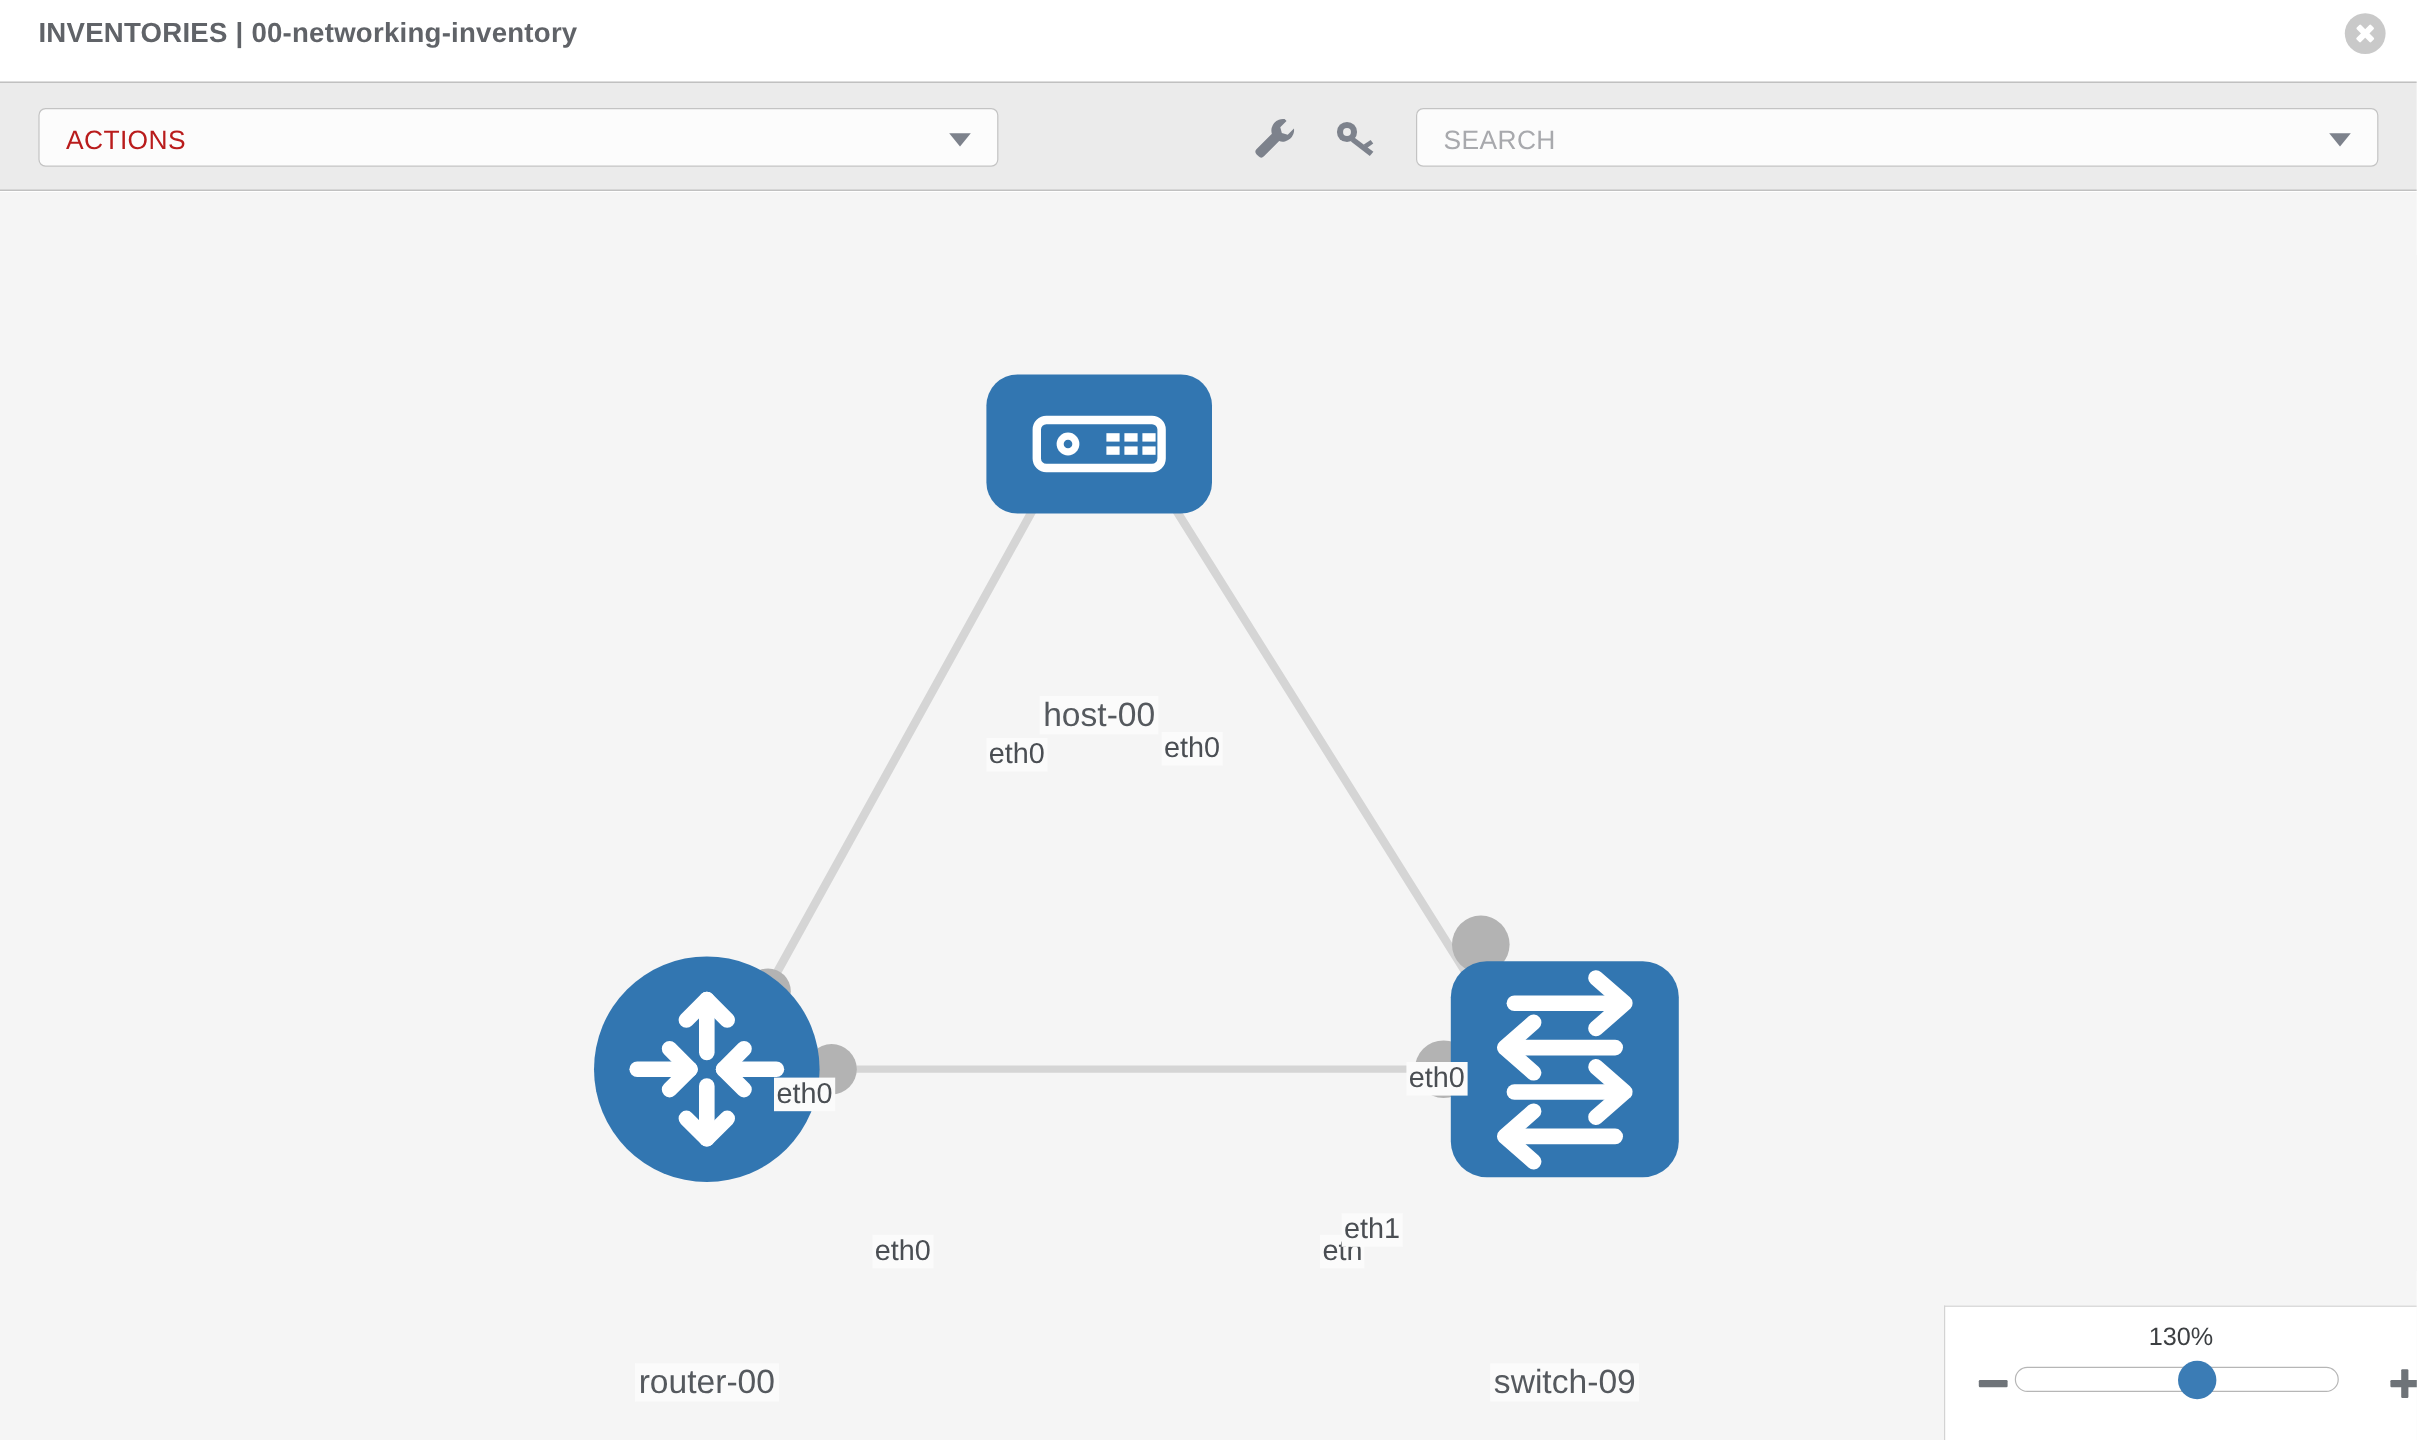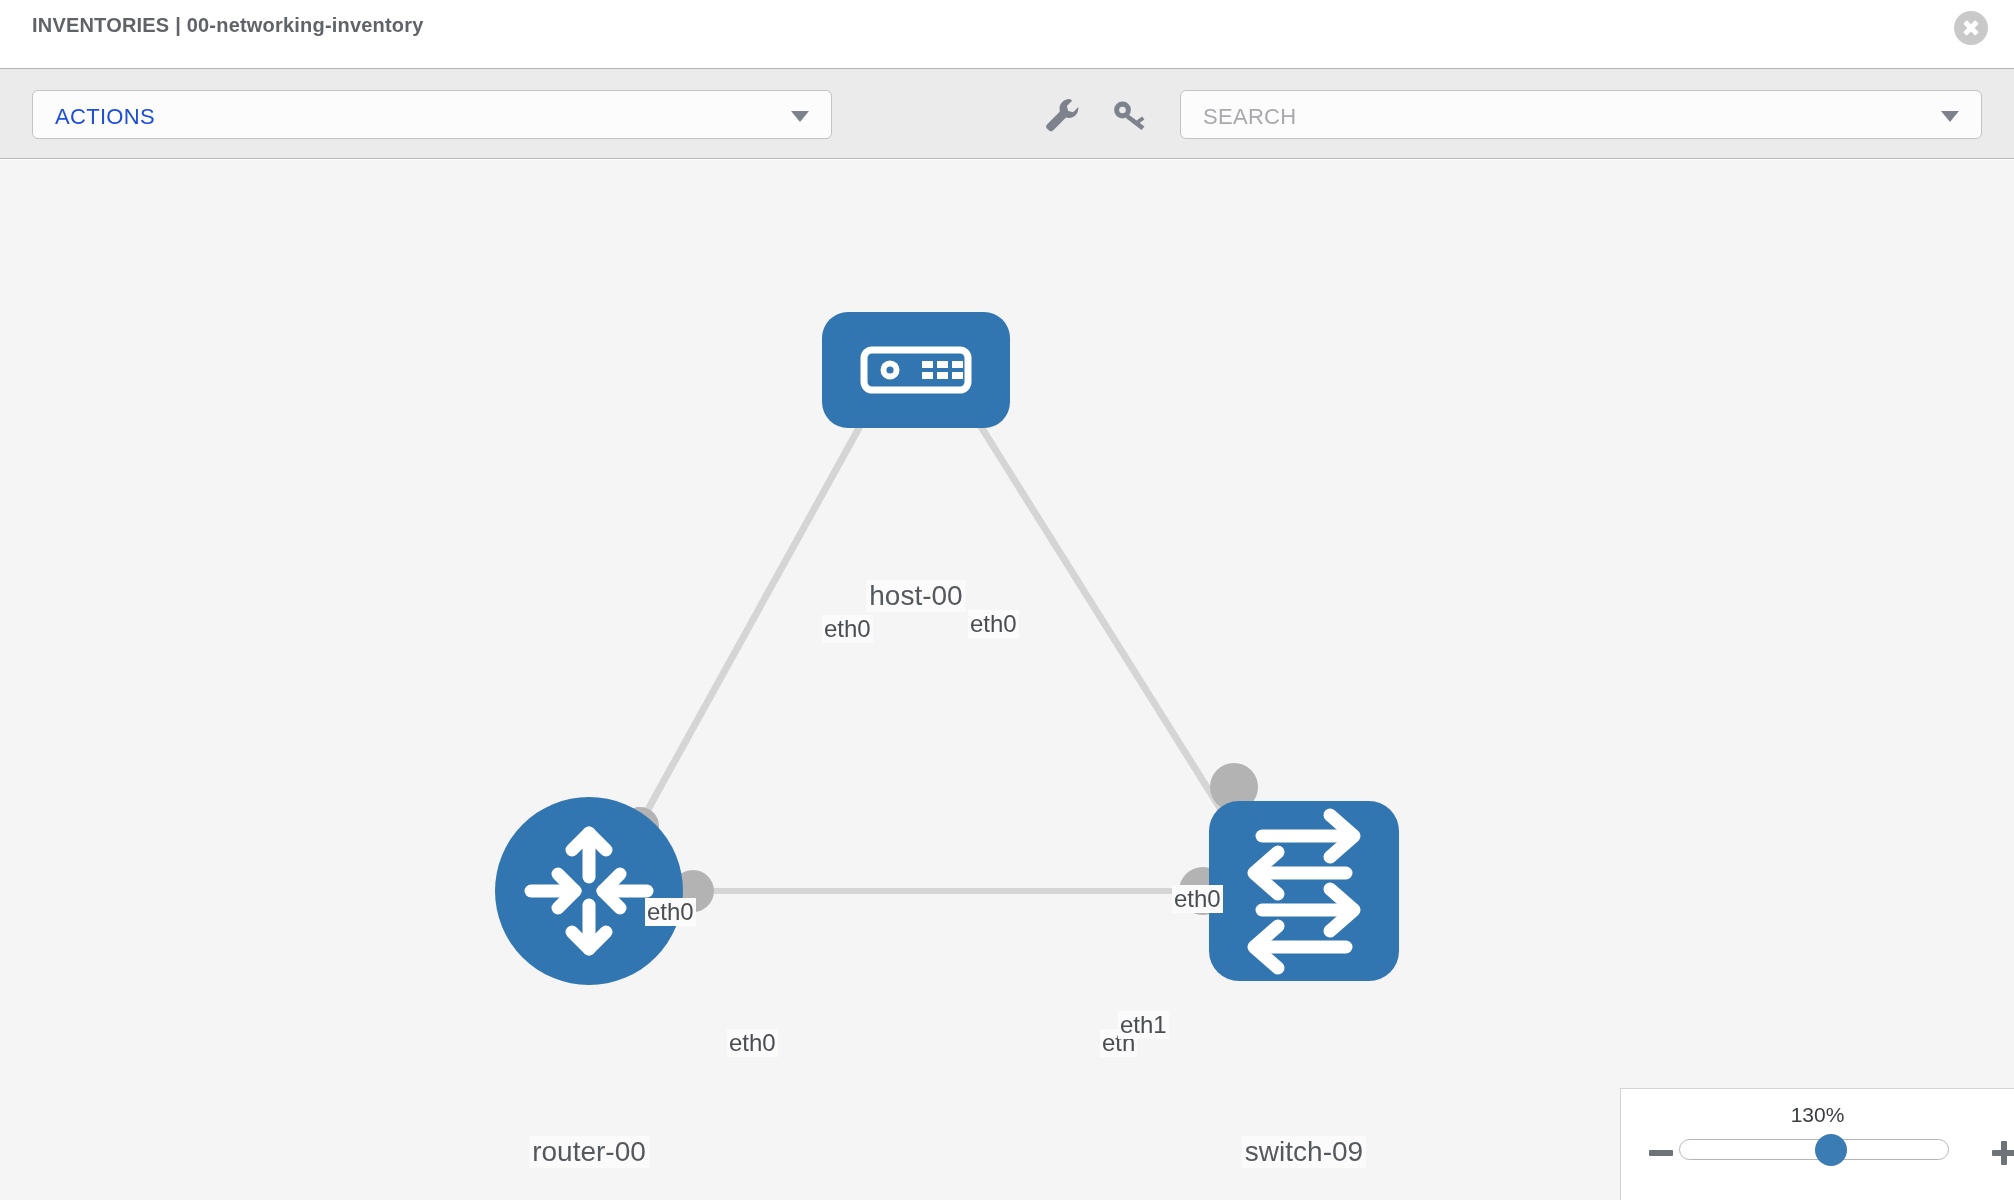--- a/index.html
+++ b/index.html
@@ -11,21 +11,21 @@
   }
   #app { position: relative; width: 2014px; height: 1200px; }
 
   
   .header {
     position: absolute; left:0; top:0; width:2014px; height:68px;
     background:#ffffff;
   }
   .header-title {
     position:absolute; left:32px; top:14px;
-    font-size:20px; font-weight:700; color:#606368;
+    font-size:23px; font-weight:700; color:#606368;
     letter-spacing:0.2px; white-space:nowrap;
   }
   .close-btn {
     position:absolute; right:26px; top:11px;
     width:34px; height:34px; border-radius:50%;
     background:#c9c9c9; cursor:pointer;
   }
   .close-btn::before, .close-btn::after {
     content:""; position:absolute; left:50%; top:50%;
     width:17px; height:5.2px; background:#ffffff; border-radius:1px;
@@ -43,21 +43,21 @@
   }
   .actions-select {
     position:absolute; left:32px; top:21px;
     width:800px; height:49px;
     background:#fcfcfc;
     border:1px solid #c3c3c3; border-radius:6px;
     cursor:pointer;
   }
   .actions-select .label {
     position:absolute; left:22px; top:13px;
-    font-size:22px; color:#1d4ed8; letter-spacing:0.3px;
+    font-size:22px; color:#b91c1c; letter-spacing:0.3px;
   }
   .caret {
     position:absolute; right:22px; top:50%;
     width:0; height:0; margin-top:-4px;
     border-left:9px solid transparent;
     border-right:9px solid transparent;
     border-top:11px solid #7d828c;
   }
   .tool-icon {
     position:absolute; top:26px; width:44px; height:40px; cursor:pointer;

